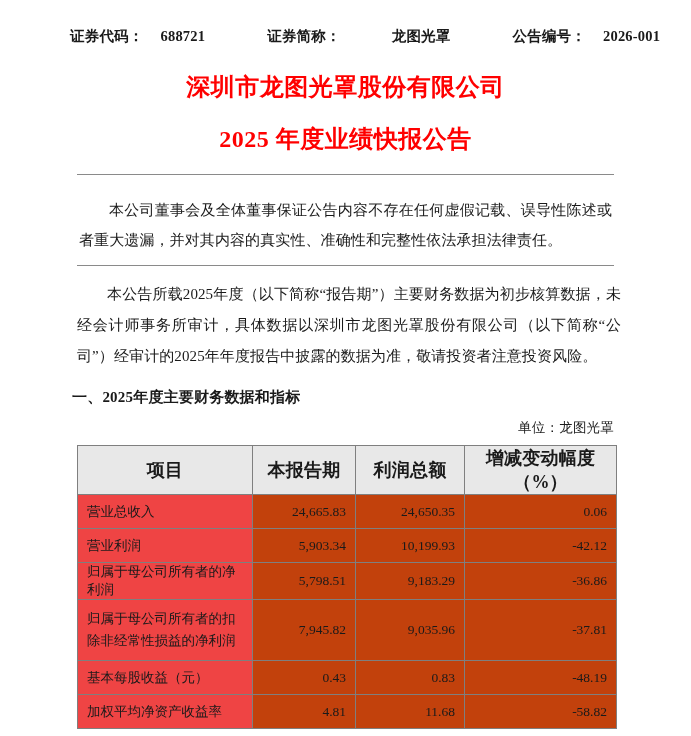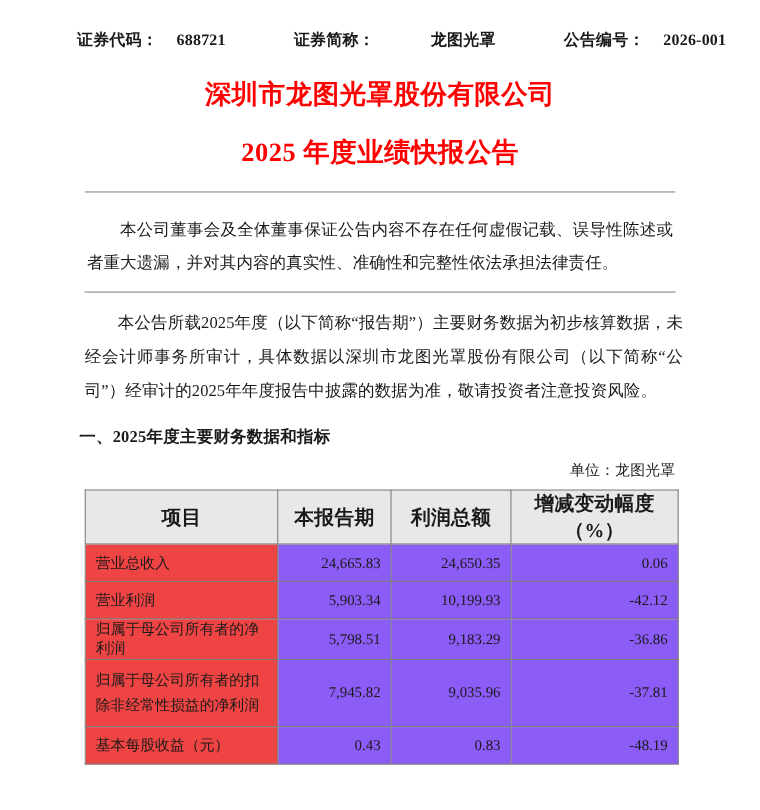--- a/index.html
+++ b/index.html
@@ -139,21 +139,21 @@
     font-size: 18px;
     letter-spacing: 0.2px;
   }
   table.fin-table tbody td.item-cell {
     background: #ef4444;
     text-align: left;
     height: 33px;
     line-height: 18px;
   }
   table.fin-table tbody td.num-cell {
-    background: #8b5cf6;
+    background: #c2410c;
     text-align: right;
     height: 33px;
   }
   table.fin-table tbody tr.tall td { height: 60px; }
   table.fin-table tbody tr.tall td.item-cell { line-height: 22px; }
 </style>
 </head>
 <body>
 
 <div class="page">
@@ -228,17 +228,23 @@
             <td class="num-cell">7,945.82</td>
             <td class="num-cell">9,035.96</td>
             <td class="num-cell">-37.81</td>
           </tr>
           <tr>
             <td class="item-cell">基本每股收益（元）</td>
             <td class="num-cell">0.43</td>
             <td class="num-cell">0.83</td>
             <td class="num-cell">-48.19</td>
           </tr>
+          <tr>
+            <td class="item-cell">加权平均净资产收益率</td>
+            <td class="num-cell">4.81</td>
+            <td class="num-cell">11.68</td>
+            <td class="num-cell">-58.82</td>
+          </tr>
         </tbody>
     </table>
   </div>
 
 </div>
 
 </body></html>

